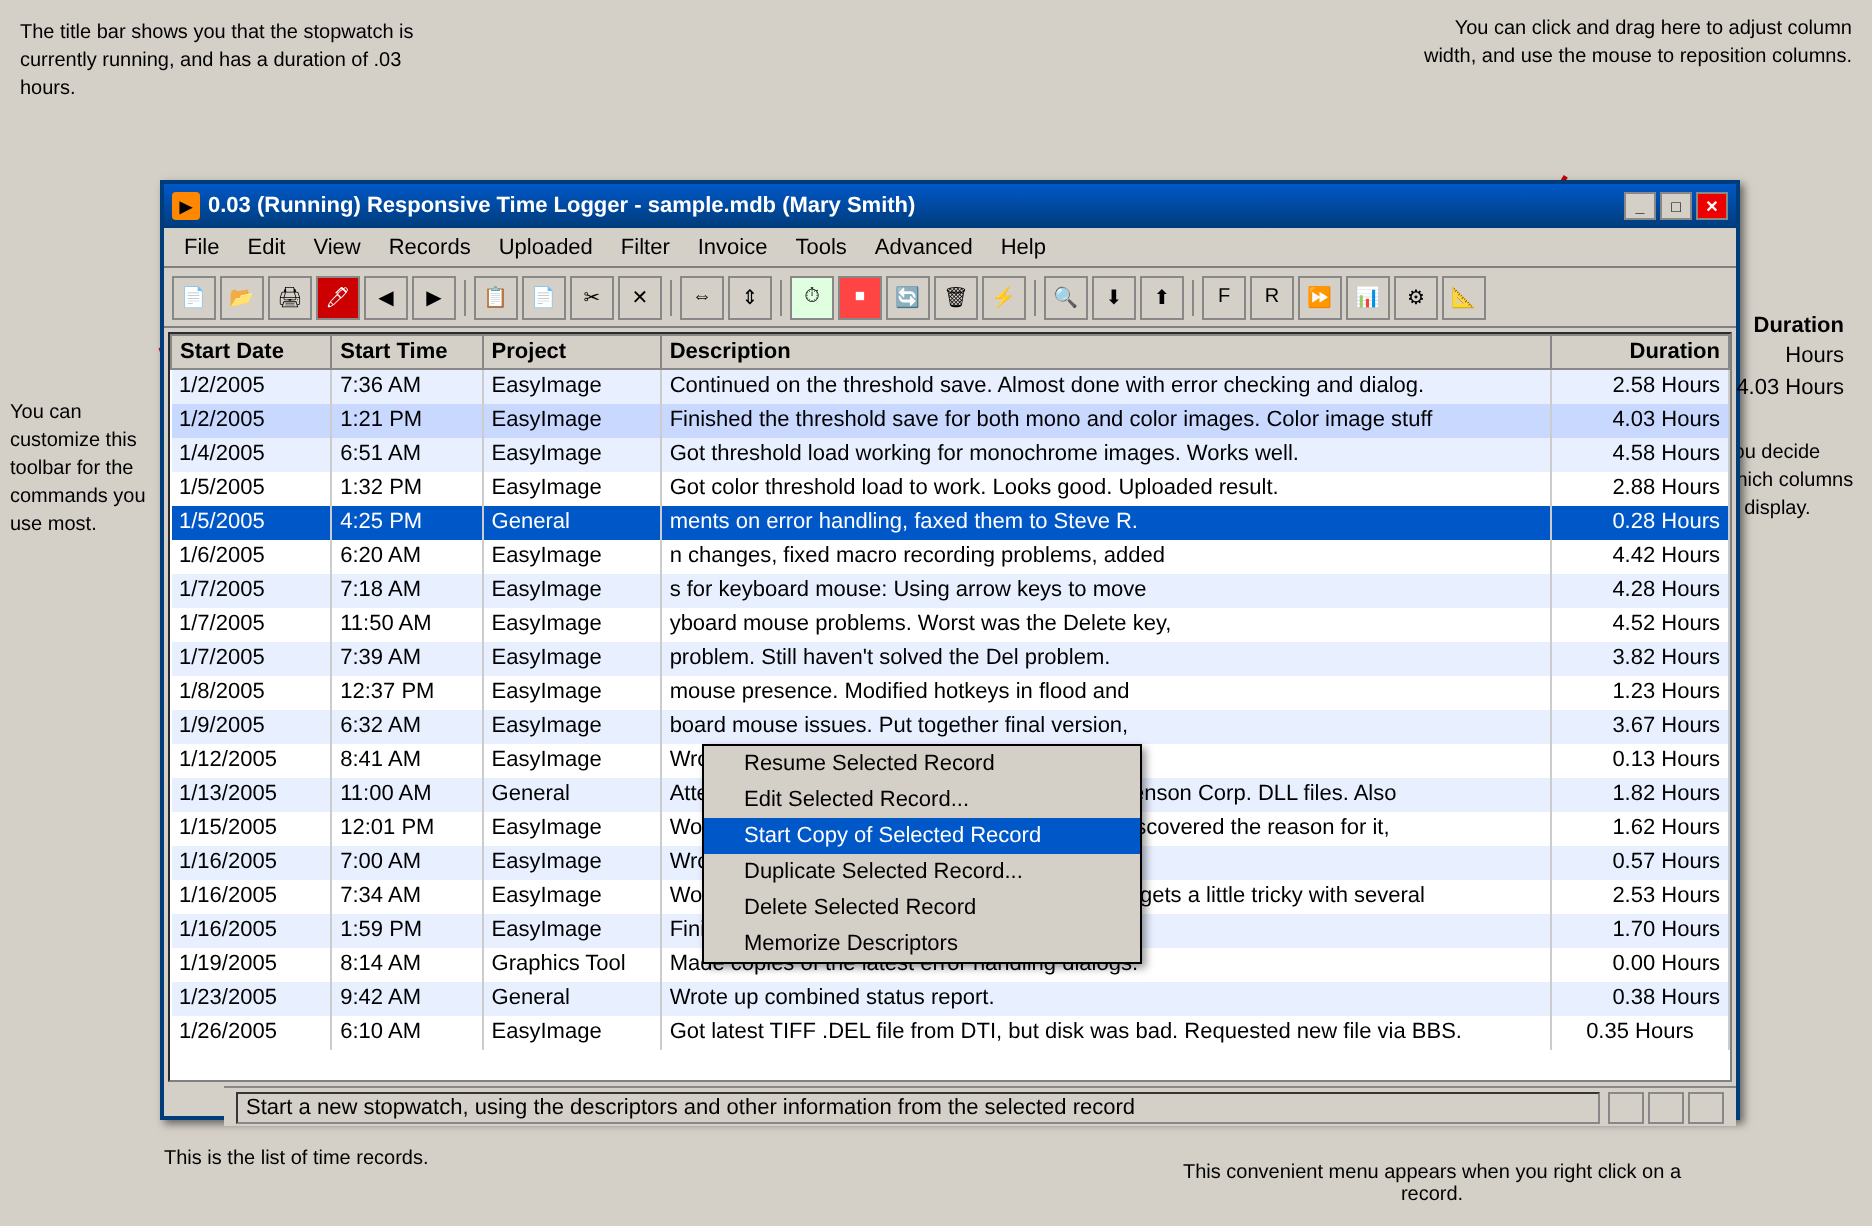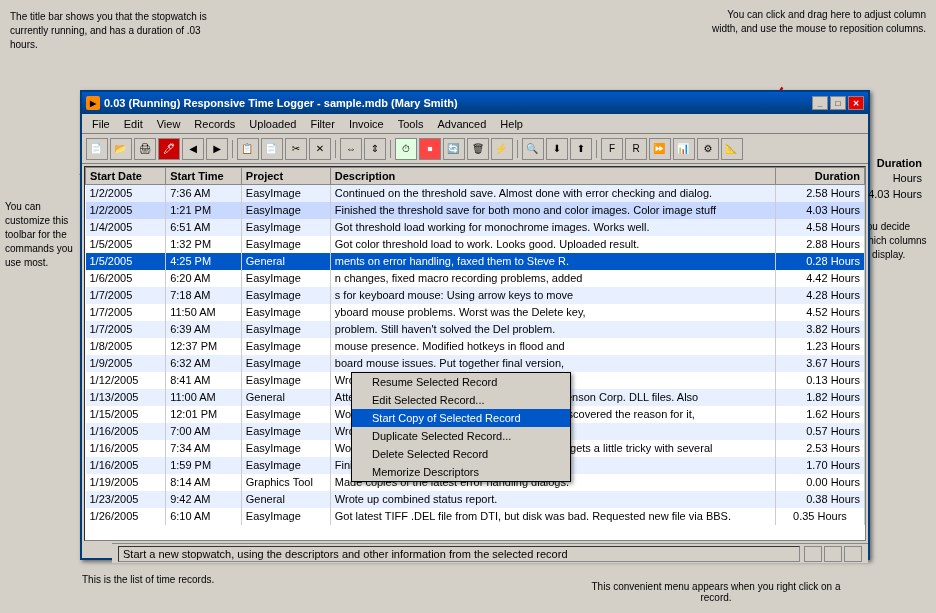--- a/index.html
+++ b/index.html
@@ -411,21 +411,21 @@
           </tr>
           <tr>
             <td>1/7/2005</td>
             <td>11:50 AM</td>
             <td>EasyImage</td>
             <td>yboard mouse problems.  Worst was the Delete key,</td>
             <td style="text-align: right;">4.52 Hours</td>
           </tr>
           <tr>
             <td>1/7/2005</td>
-            <td>6:39 AM</td>
+            <td>7:39 AM</td>
             <td>EasyImage</td>
             <td>problem.  Still haven't solved the Del problem.</td>
             <td style="text-align: right;">3.82 Hours</td>
           </tr>
           <tr>
             <td>1/8/2005</td>
             <td>12:37 PM</td>
             <td>EasyImage</td>
             <td>mouse presence.  Modified hotkeys in flood and</td>
             <td style="text-align: right;">1.23 Hours</td>

